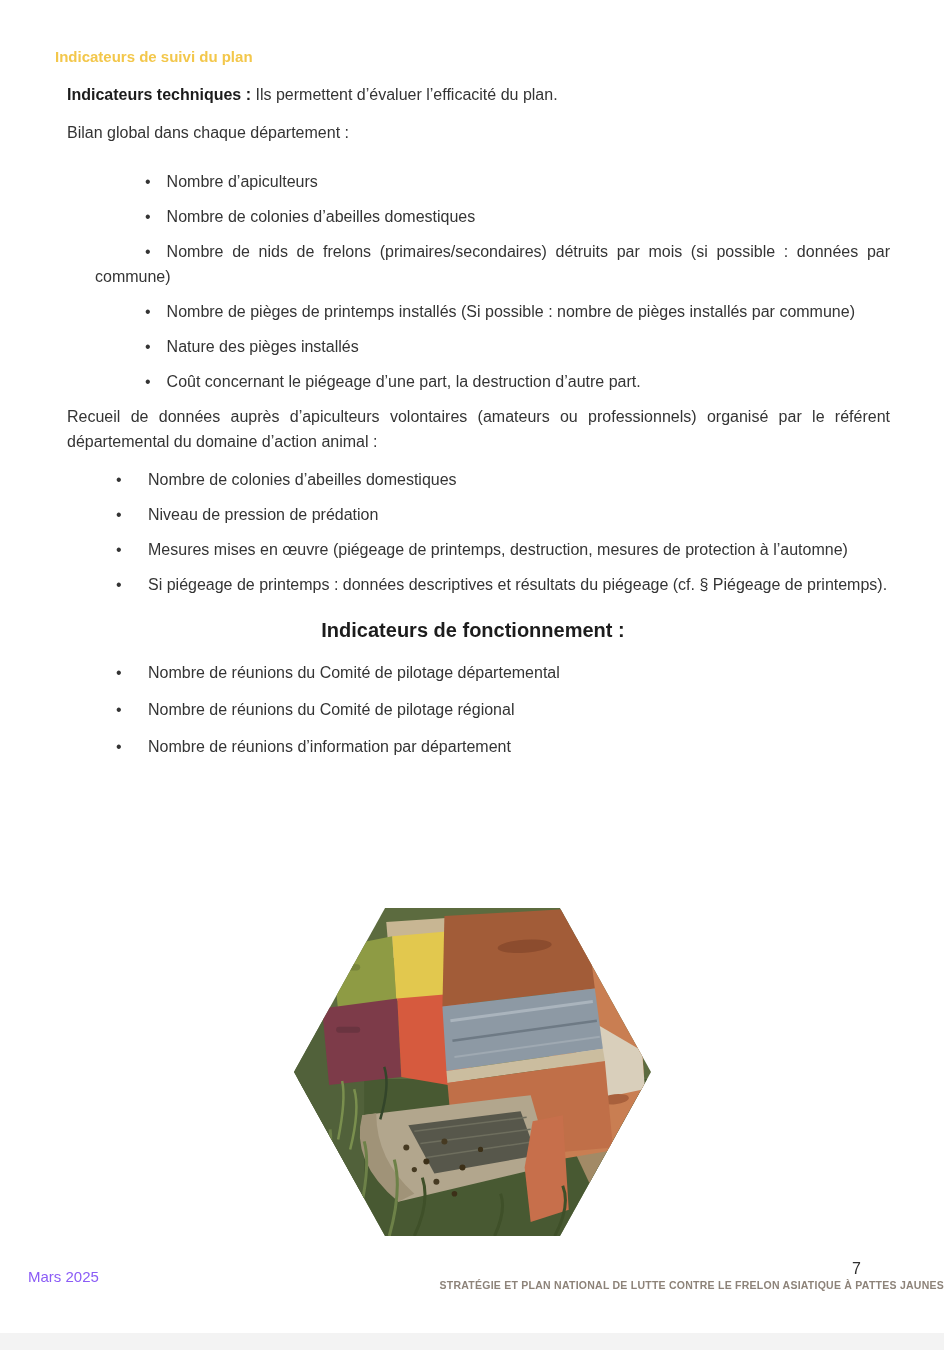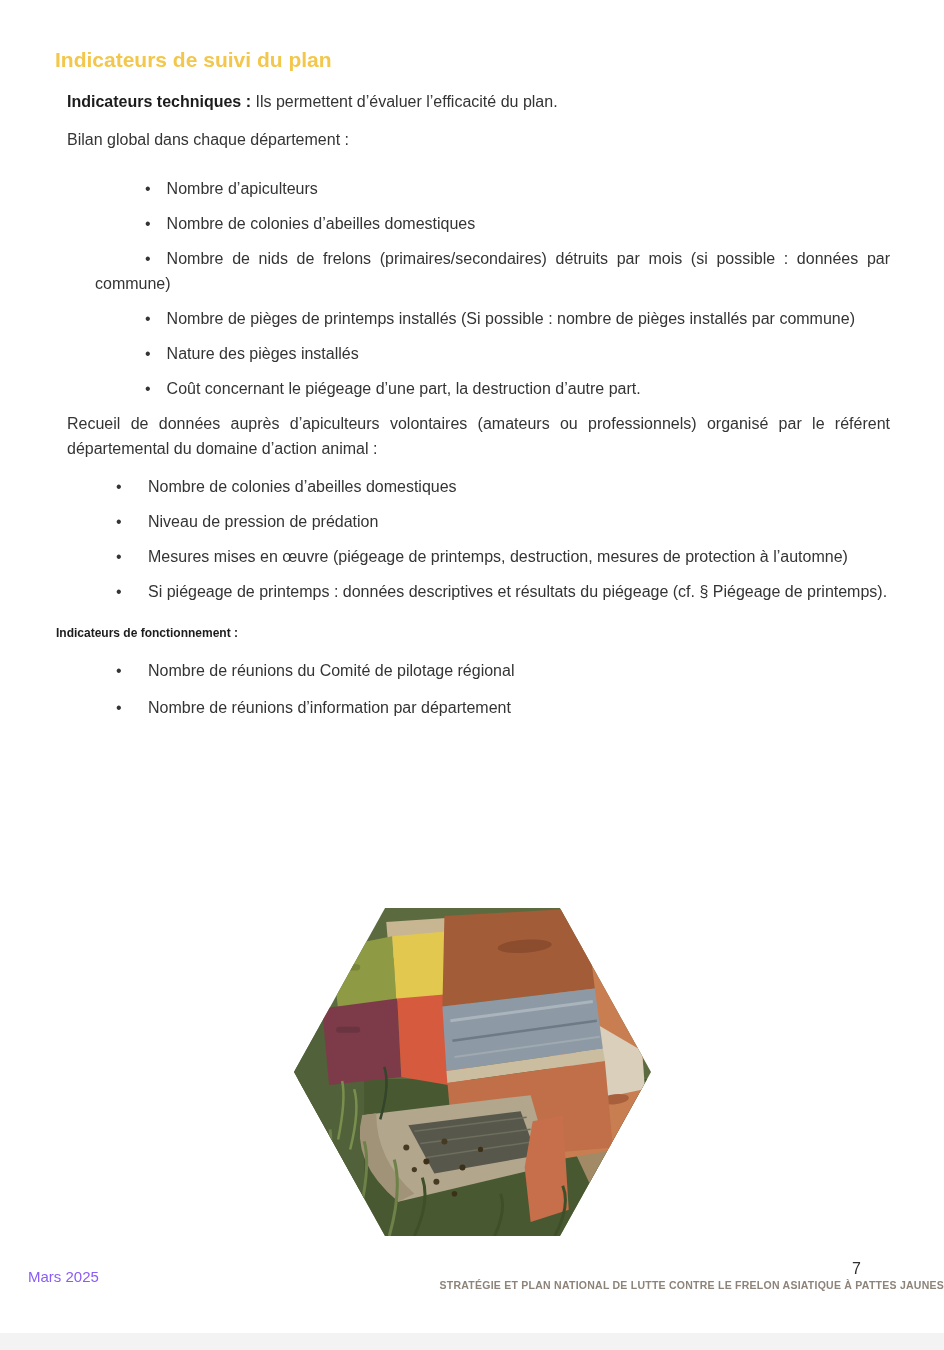--- a/index.html
+++ b/index.html
@@ -13,36 +13,37 @@
     color: #343434;
     overflow: hidden;
   }
   .content {
     position: absolute;
     left: 55px;
     right: 54px;
     top: 48px;
   }
   .doc-heading {
-    font-size: 21px;
+    font-size: 15px;
     font-weight: bold;
     color: #F3C74B;
     margin: 0 0 17px 0;
   }
   p.body-par {
     font-size: 16px;
     line-height: 25px;
     margin: 0 0 13px 12px;
     text-align: justify;
   }
   p.body-par strong, .sub-heading { color: #1c1c1c; }
   .sub-heading {
-    font-size: 12px;
+    font-size: 20px;
     font-weight: bold;
     margin: 22px 0 18px 1px;
+    text-align: center;
   }
   .recueil { margin-top: 42px; }
   ul.blist { list-style: none; margin: 0; padding: 0; }
   ul.blist.top-gap { margin-top: 24px; }
   
   .list-a li {
     font-size: 16px;
     line-height: 25px;
     margin: 0 0 10px 40px;   
     text-indent: 50px;        
@@ -131,20 +132,21 @@
     <ul class="blist list-b">
       <li>Nombre de colonies d’abeilles domestiques</li>
       <li>Niveau de pression de prédation</li>
       <li>Mesures mises en œuvre (piégeage de printemps, destruction, mesures de protection à l’automne)</li>
       <li>Si piégeage de printemps : données descriptives et résultats du piégeage (cf. § Piégeage de printemps).</li>
     </ul>
 
     <div class="sub-heading">Indicateurs de fonctionnement :</div>
 
     <ul class="blist list-b wide-space">
+      <li>Nombre de réunions du Comité de pilotage départemental</li>
       <li>Nombre de réunions du Comité de pilotage régional</li>
       <li>Nombre de réunions d’information par département</li>
     </ul>
   </div>
 
   <div class="hex-photo">
     <svg viewBox="0 0 356 326" preserveAspectRatio="none">
 
       <rect width="356" height="326" fill="#5c6b3f"></rect>
       <rect y="170" width="356" height="156" fill="#48593２" opacity="0"></rect>

